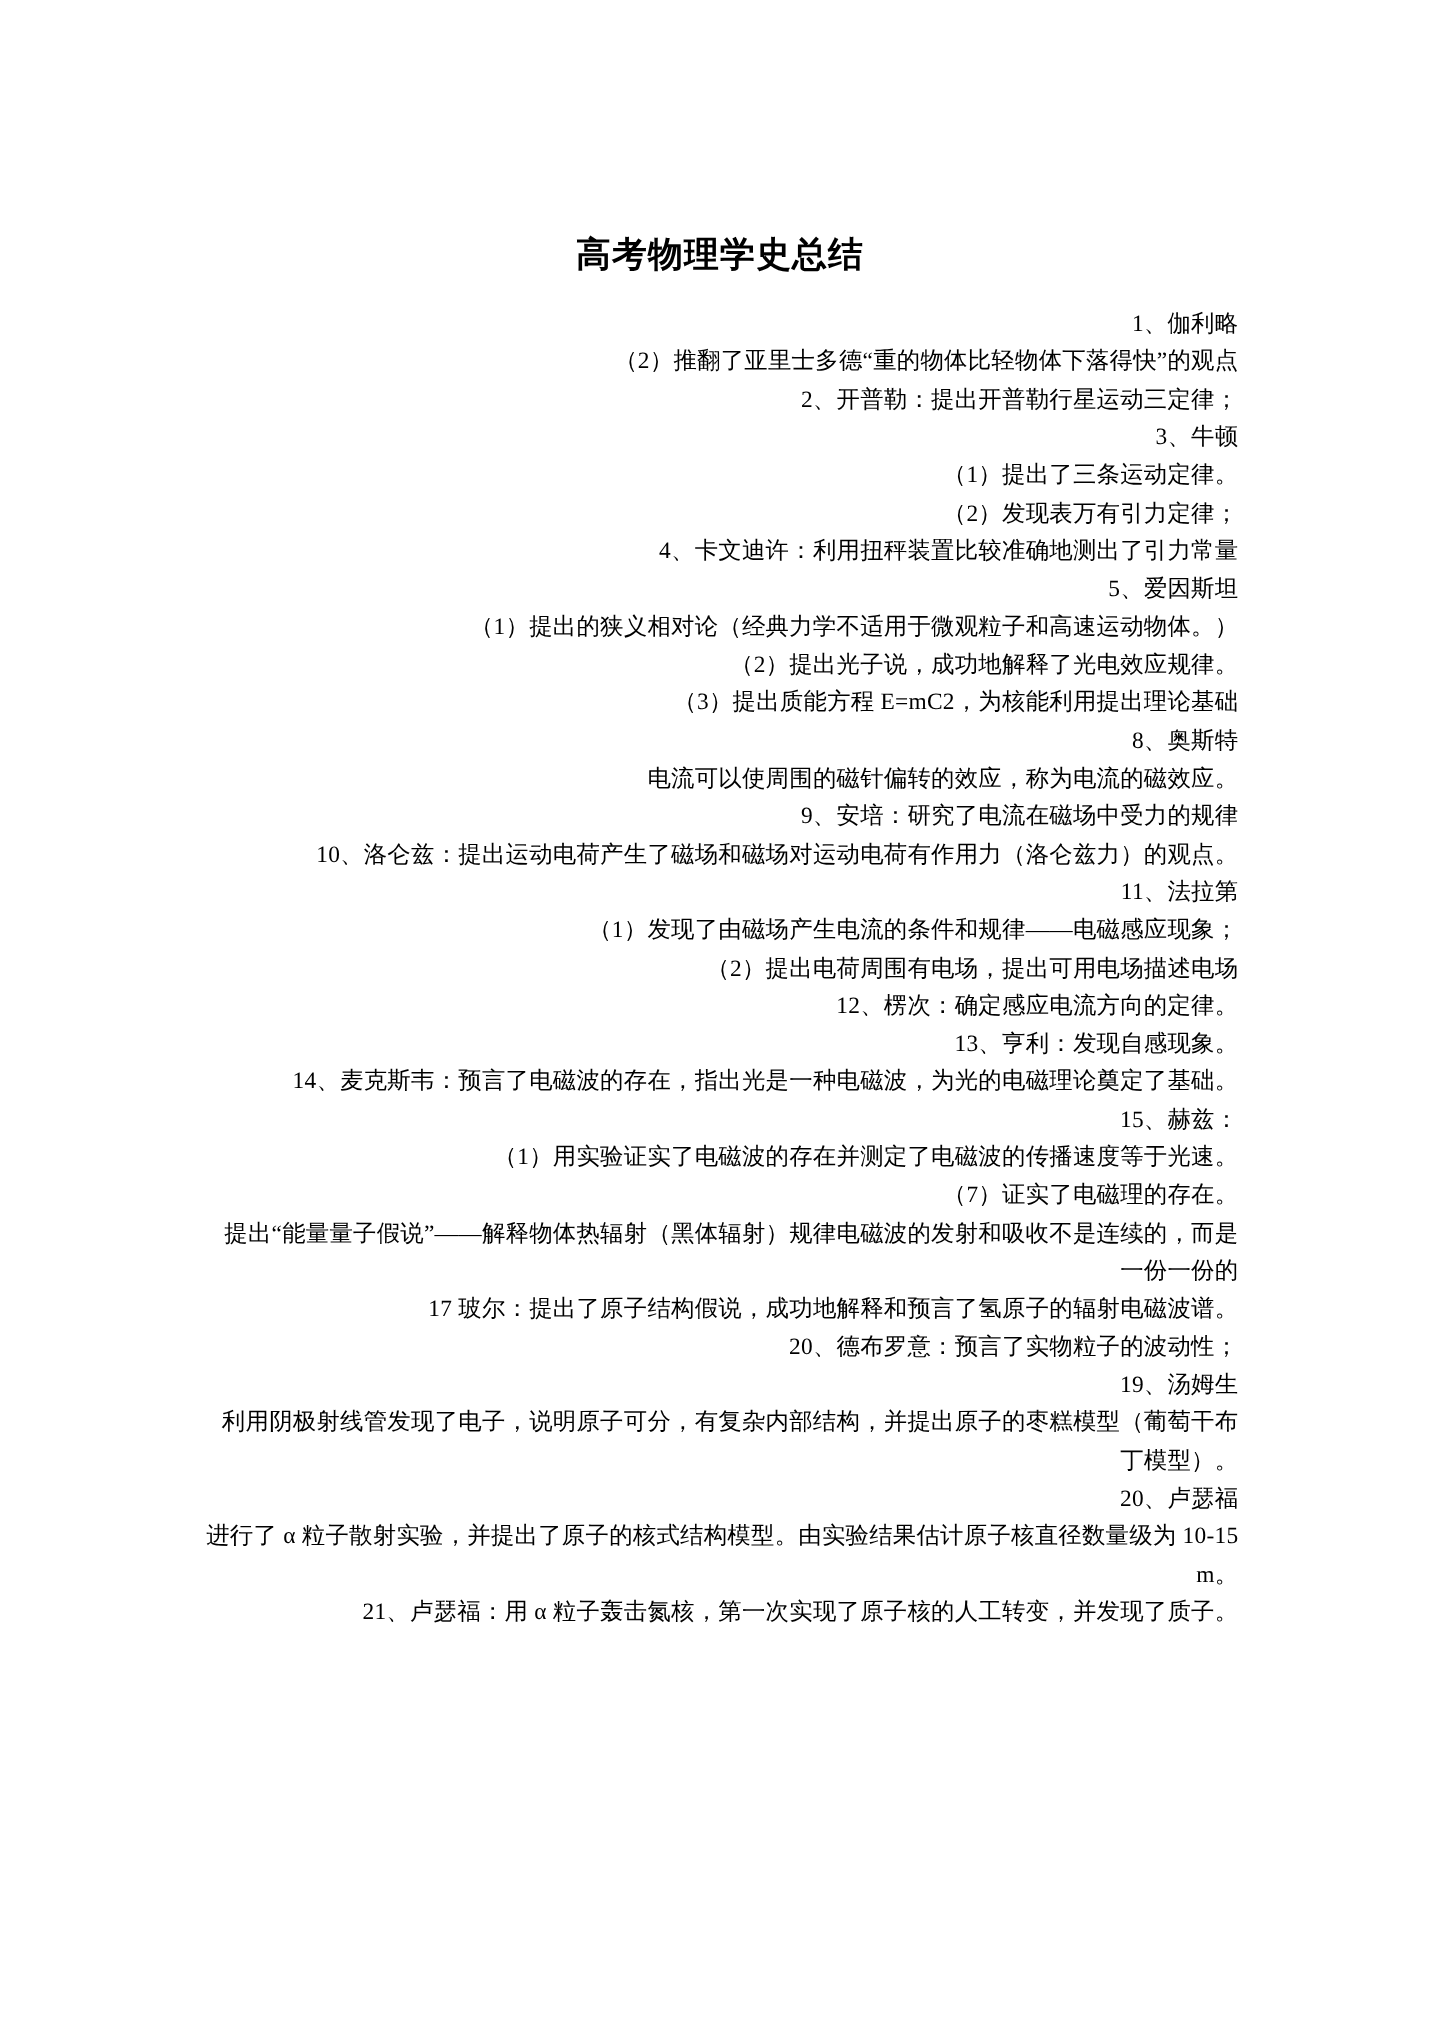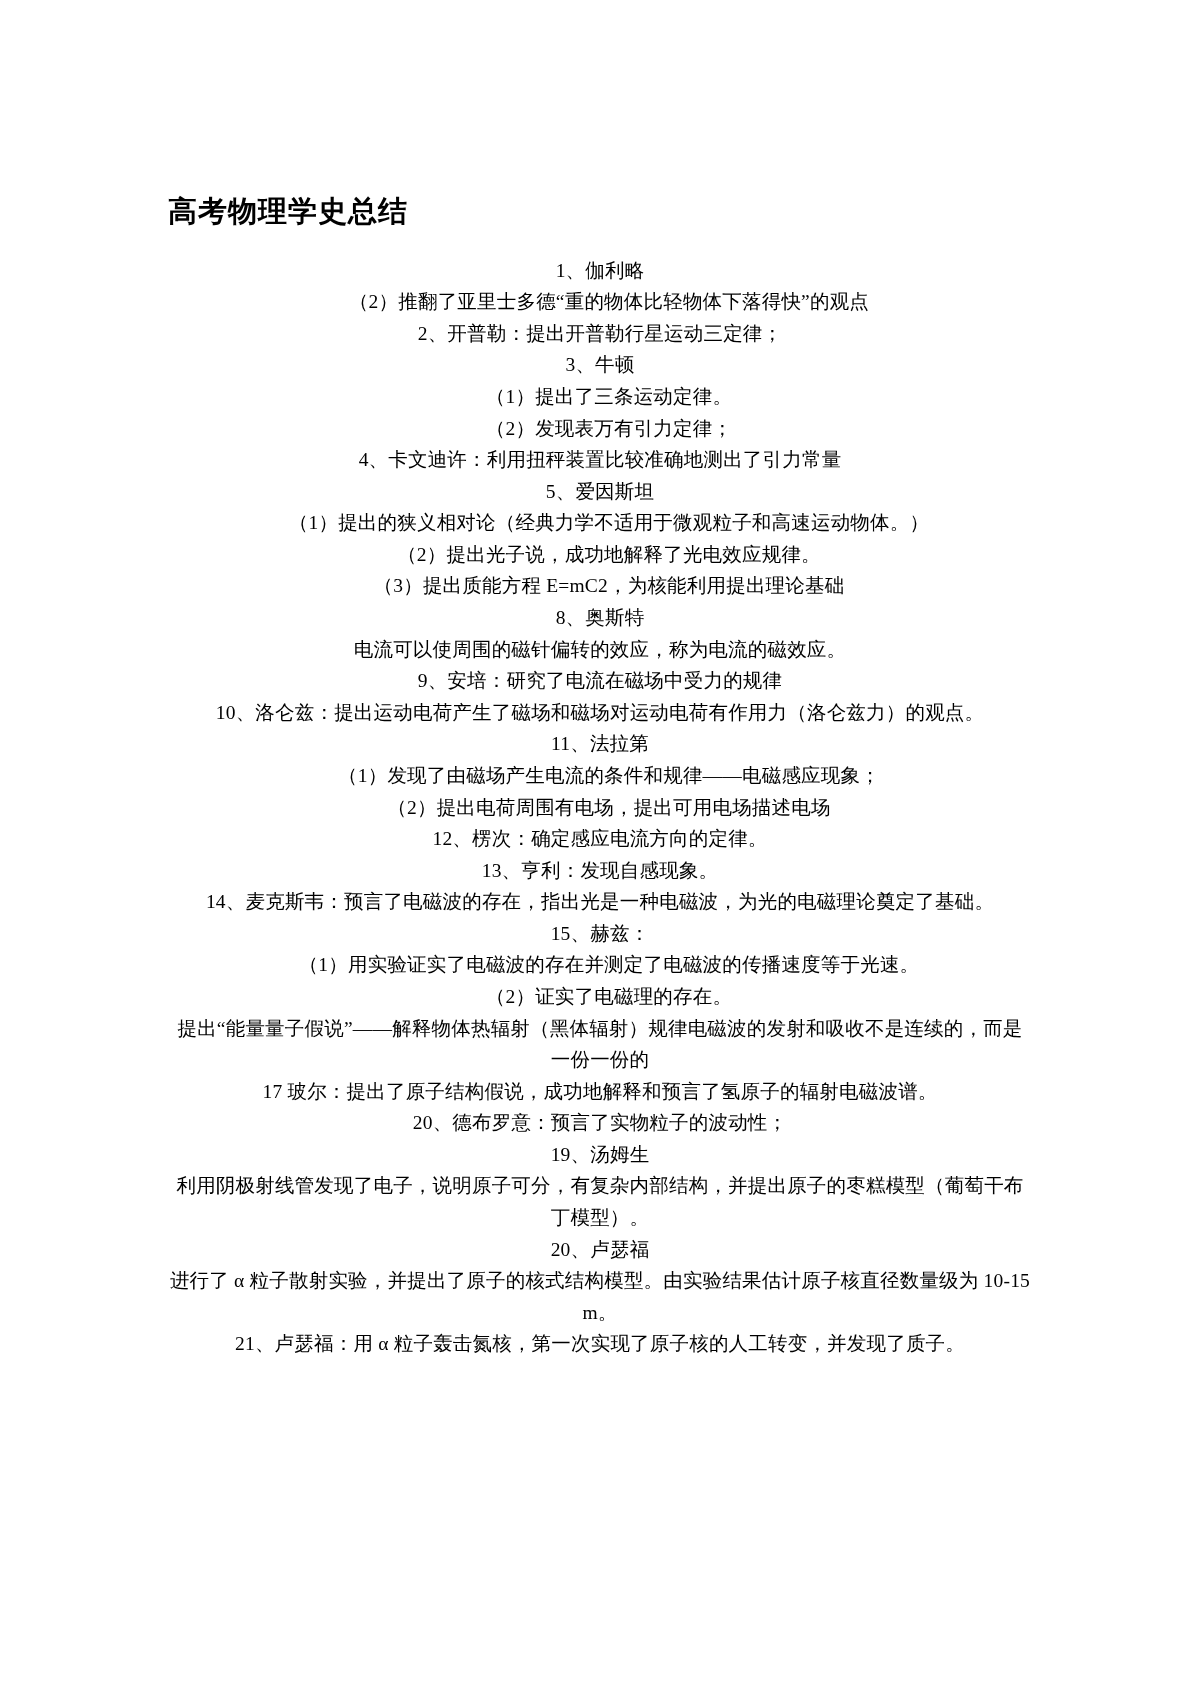--- a/index.html
+++ b/index.html
@@ -15,32 +15,33 @@
   }
   .page {
     position: relative;
     width: 1200px;
     height: 1697px;
     box-sizing: border-box;
     padding: 195px 168px 0 168px;
     background: #ffffff;
   }
   .doc-title {
-    font-family: Liberation Mono, monospace;
+    font-family: Liberation Sans, sans-serif;
     font-size: 29px;
     font-weight: bold;
+    text-align: center;
     letter-spacing: 1px;
     margin: 0 0 22px 0;
     line-height: 1.3;
   }
   .body-text {
     font-size: 19.5px;
     line-height: 1.62;
     letter-spacing: 0.2px;
-    text-align: center;
+    text-align: right;
   }
   .line {
     margin: 0;
     padding: 0;
     white-space: normal;
   }
   .indent {
     text-indent: 0;
     padding-left: 18px;
   }
@@ -67,21 +68,21 @@
       <p class="line">9、安培：研究了电流在磁场中受力的规律</p>
       <p class="line">10、洛仑兹：提出运动电荷产生了磁场和磁场对运动电荷有作用力（洛仑兹力）的观点。</p>
       <p class="line">11、法拉第</p>
       <p class="line indent">（1）发现了由磁场产生电流的条件和规律——电磁感应现象；</p>
       <p class="line indent">（2）提出电荷周围有电场，提出可用电场描述电场</p>
       <p class="line">12、楞次：确定感应电流方向的定律。</p>
       <p class="line">13、亨利：发现自感现象。</p>
       <p class="line">14、麦克斯韦：预言了电磁波的存在，指出光是一种电磁波，为光的电磁理论奠定了基础。</p>
       <p class="line">15、赫兹：</p>
       <p class="line indent">（1）用实验证实了电磁波的存在并测定了电磁波的传播速度等于光速。</p>
-      <p class="line indent">（2）证实了电磁理的存在。</p>
+      <p class="line indent">（7）证实了电磁理的存在。</p>
       <p class="line">提出“能量量子假说”——解释物体热辐射（黑体辐射）规律电磁波的发射和吸收不是连续的，而是一份一份的</p>
       <p class="line">17 玻尔：提出了原子结构假说，成功地解释和预言了氢原子的辐射电磁波谱。</p>
       <p class="line">20、德布罗意：预言了实物粒子的波动性；</p>
       <p class="line">19、汤姆生</p>
       <p class="line">利用阴极射线管发现了电子，说明原子可分，有复杂内部结构，并提出原子的枣糕模型（葡萄干布丁模型）。</p>
       <p class="line">20、卢瑟福</p>
       <p class="line">进行了 α 粒子散射实验，并提出了原子的核式结构模型。由实验结果估计原子核直径数量级为 10-15 m。</p>
       <p class="line">21、卢瑟福：用 α 粒子轰击氮核，第一次实现了原子核的人工转变，并发现了质子。</p>
     </div>
 </div>

